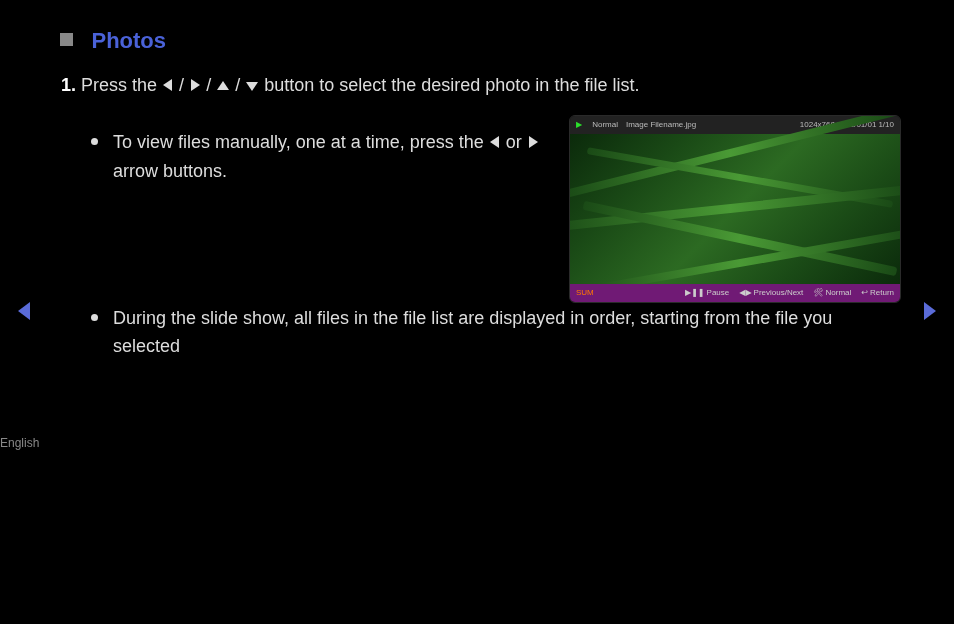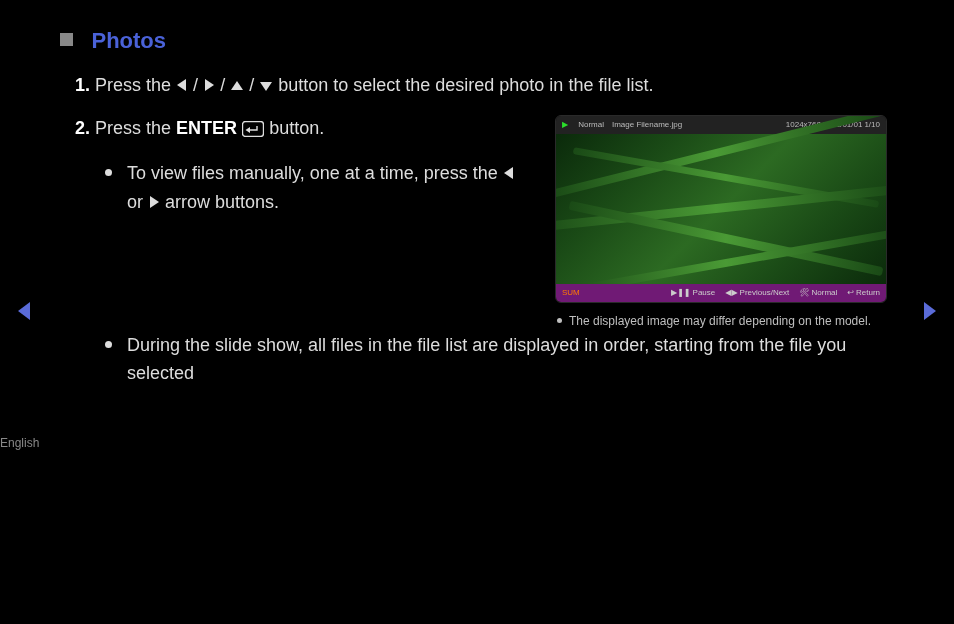--- a/index.html
+++ b/index.html
@@ -5,21 +5,21 @@
   html,body{margin:0;padding:0;width:954px;height:624px;background:#000;color:#e5e5e5;font-family:Arial,Helvetica,sans-serif;overflow:hidden}
   .page{position:relative;width:954px;height:468px}
   .nav-left,.nav-right{position:absolute;top:300px;font-size:22px;cursor:pointer;color:#5a6bd8}
   .nav-left{left:16px}
   .nav-right{right:16px}
   .content{position:absolute;left:60px;top:28px;width:840px}
   .sec-title{color:#4a62d8;font-size:22px;font-weight:600}
   .square{display:inline-block;width:13px;height:13px;background:#888;margin-right:14px;vertical-align:2px}
   .sub-title{color:#fff;font-size:20px;margin-top:24px;border-bottom:1px solid #fff;display:inline-block;padding-bottom:2px}
   .body{margin-top:18px;font-size:18px;line-height:1.55;color:#ddd}
-  ol.steps{list-style:none;padding:0;margin:15px}
+  ol.steps{list-style:none;padding:0;margin:1px}
   ol.steps>li{margin-bottom:14px}
   .num{font-weight:bold;color:#fff}
   .icon-tri{display:inline-block;vertical-align:-1px}
   .bold{font-weight:bold;color:#fff}
   .two-col{display:flex;gap:20px;align-items:flex-start}
   .col-text{flex:1}
   ul.bullets{list-style:none;padding:0;margin:0 0 0 30px}
   ul.bullets>li{position:relative;padding-left:22px;margin-bottom:16px}
   ul.bullets>li:before{content:"";position:absolute;left:0;top:9px;width:7px;height:7px;border-radius:50%;background:#ddd}
   .col-img{width:330px;flex-shrink:0}
@@ -85,31 +85,20 @@
           <span> / </span>
           <span class="icon-tri"><svg width="14" height="12">
                 <polygon points="1,2 13,2 7,11" fill="#ddd"></polygon>
               </svg></span>
           <span> button to select the desired photo in the file list.</span>
         </li>
 
         <li>
           <div class="two-col">
             <div class="col-text">
-              <div>
-                <span class="num">2.</span>
-                <span>Press the </span>
-                <span class="bold">ENTER</span>
-                <span class="enter-icon"><svg width="22" height="16" viewBox="0 0 22 16">
-                      <rect x="0.5" y="0.5" width="21" height="15" rx="3" fill="none" stroke="#ddd" stroke-width="1.4"></rect>
-                      <path d="M15 5 L15 9 L7 9" fill="none" stroke="#ddd" stroke-width="1.4"></path>
-                      <polygon points="8,6 8,12 3.5,9" fill="#ddd"></polygon>
-                    </svg></span>
-                <span> button.</span>
-              </div>
 
               <ul class="bullets" style="margin-top:14px">
                 <li>
                   <span>To view files manually, one at a time, press the </span>
                   <span class="icon-tri"><svg width="12" height="14">
                         <polygon points="10,1 10,13 1,7" fill="#ddd"></polygon>
                       </svg></span>
                   <span> or </span>
                   <span class="icon-tri"><svg width="12" height="14">
                         <polygon points="2,1 2,13 11,7" fill="#ddd"></polygon>
@@ -139,21 +128,20 @@
                     <div class="blade b5"></div>
                 </div>
                 <div class="bar-bot">
                   <span class="sum">SUM</span>
                   <span>▶❚❚ <span>Pause</span></span>
                   <span>◀▶ <span>Previous/Next</span></span>
                   <span>🛠 <span>Normal</span></span>
                   <span>↩ <span>Return</span></span>
                 </div>
               </div>
-              <div class="caption">The displayed image may differ depending on the model.</div>
             </div>
           </div>
 
           <ul class="bullets" style="margin-top:2px">
             <li>During the slide show, all files in the file list are displayed in order, starting from the file you selected</li>
           </ul>
         </li>
       </ol>
     </div>
   </div>

